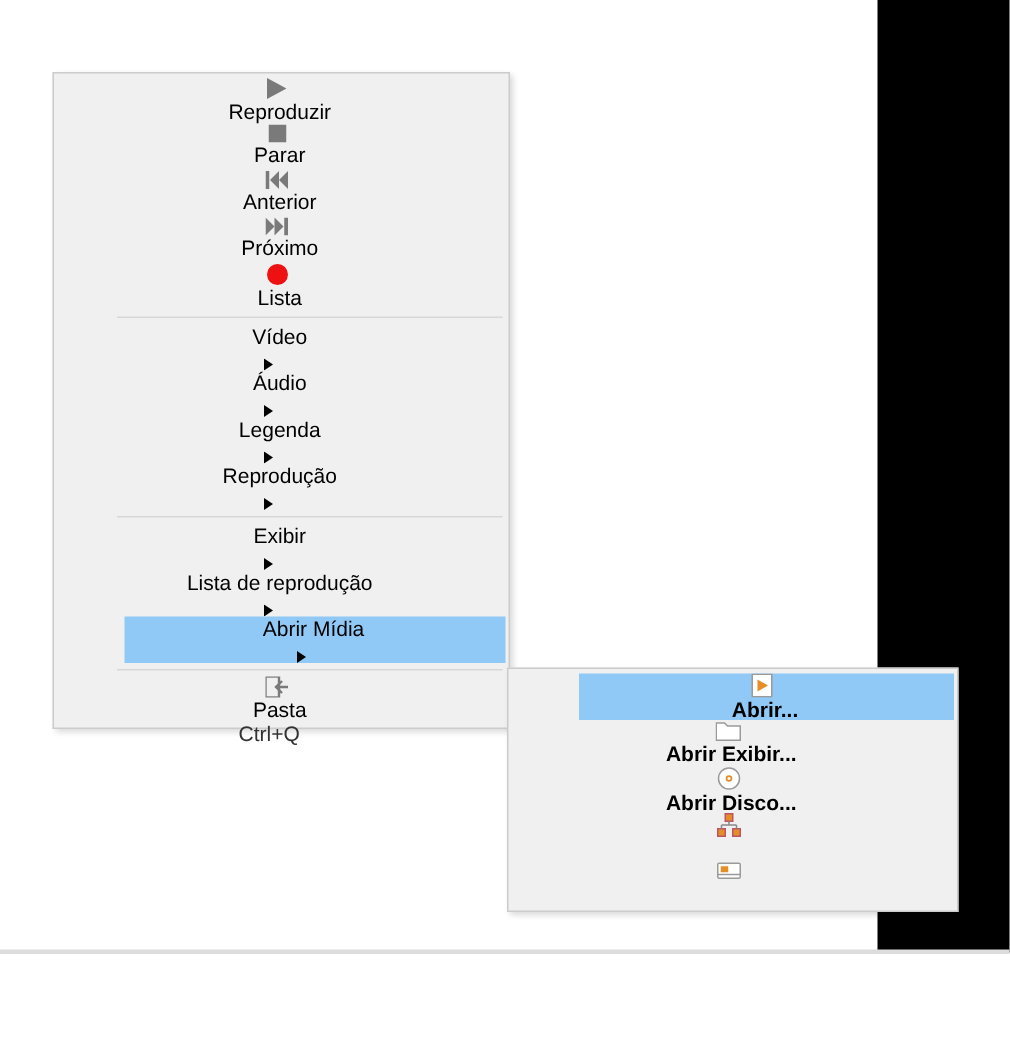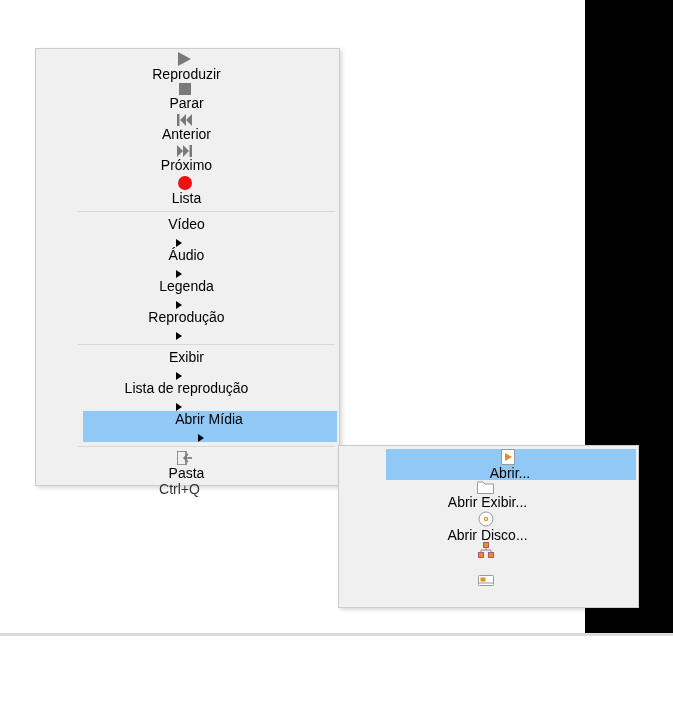--- a/index.html
+++ b/index.html
@@ -37,20 +37,21 @@
     }
     .main-menu {
       left: 35px;
       top: 48px;
       width: 305px;
     }
     .sub-menu {
       left: 338px;
       top: 445px;
       width: 301px;
+      font-weight: bold;
     }
     .menu-item {
       display: flex;
       align-items: center;
       height: 31px;
       padding: 0 6px 0 0;
       position: relative;
       color: #000;
       flex-direction: column;
     }

